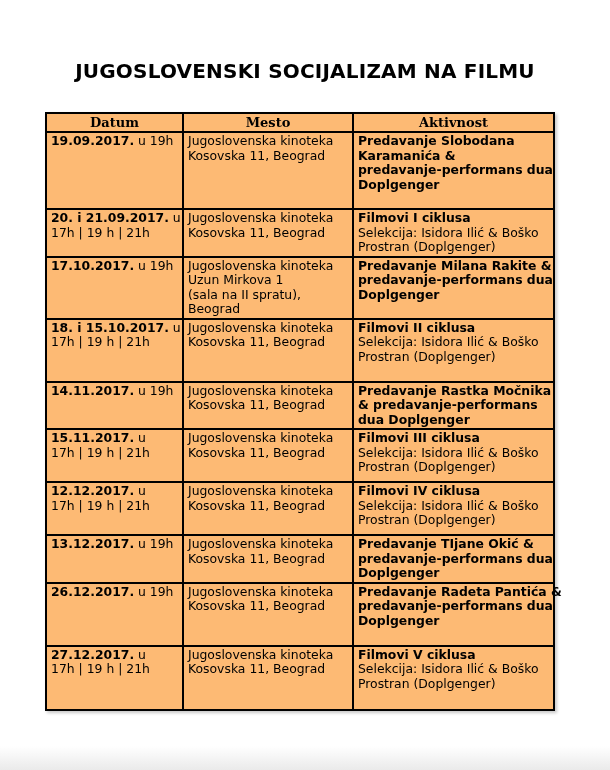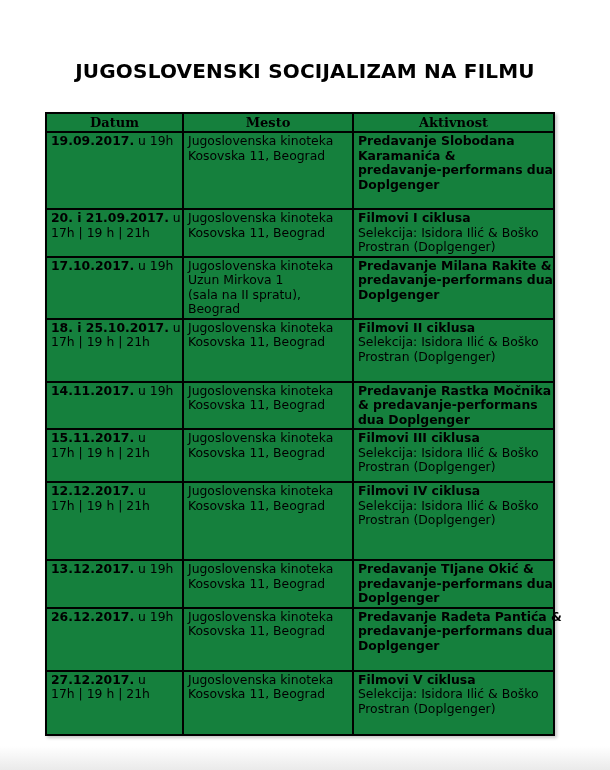--- a/index.html
+++ b/index.html
@@ -37,21 +37,21 @@
     background: linear-gradient(to bottom, #ffffff 0%, #eaeaea 100%);
     z-index: 0;
   }
   table.schedule {
     position: absolute;
     left: 45px;
     top: 112px;
     width: 508px;
     border-collapse: collapse;
     table-layout: fixed;
-    background: #15803d;
+    background: #fdba74;
     box-shadow: 2px 2px 3px rgba(0,0,0,0.22);
     z-index: 1;
   }
   col.c1 { width: 137px; }
   col.c2 { width: 170px; }
   col.c3 { width: 201px; }
   th {
     border: 2px solid #000000;
     font-family: "DejaVu Serif", serif;
     font-weight: bold;
@@ -117,21 +117,21 @@
         <td><span class="b">17.10.2017.</span><span> u 19h</span></td>
         <td>Jugoslovenska kinoteka
 Uzun Mirkova 1
 (sala na II spratu),
 Beograd</td>
         <td><span class="b">Predavanje Milana Rakite &amp;
 predavanje-performans dua
 Doplgenger</span><span></span></td>
       </tr>
     <tr style="height:63px">
-        <td><span class="b">18. i 25.10.2017.</span><span> u
+        <td><span class="b">18. i 15.10.2017.</span><span> u
 17h | 19 h | 21h</span></td>
         <td>Jugoslovenska kinoteka
 Kosovska 11, Beograd</td>
         <td><span class="b">Filmovi II ciklusa</span><span>
 Selekcija: Isidora Ilić &amp; Boško
 Prostran (Doplgenger)</span></td>
       </tr>
     <tr style="height:43px">
         <td><span class="b">14.11.2017.</span><span> u 19h</span></td>
         <td>Jugoslovenska kinoteka
@@ -142,21 +142,21 @@
       </tr>
     <tr style="height:53px">
         <td><span class="b">15.11.2017.</span><span> u
 17h | 19 h | 21h</span></td>
         <td>Jugoslovenska kinoteka
 Kosovska 11, Beograd</td>
         <td><span class="b">Filmovi III ciklusa</span><span>
 Selekcija: Isidora Ilić &amp; Boško
 Prostran (Doplgenger)</span></td>
       </tr>
-    <tr style="height:78px">
+    <tr style="height:53px">
         <td><span class="b">12.12.2017.</span><span> u
 17h | 19 h | 21h</span></td>
         <td>Jugoslovenska kinoteka
 Kosovska 11, Beograd</td>
         <td><span class="b">Filmovi IV ciklusa</span><span>
 Selekcija: Isidora Ilić &amp; Boško
 Prostran (Doplgenger)</span></td>
       </tr>
     <tr style="height:46px">
         <td><span class="b">13.12.2017.</span><span> u 19h</span></td>

